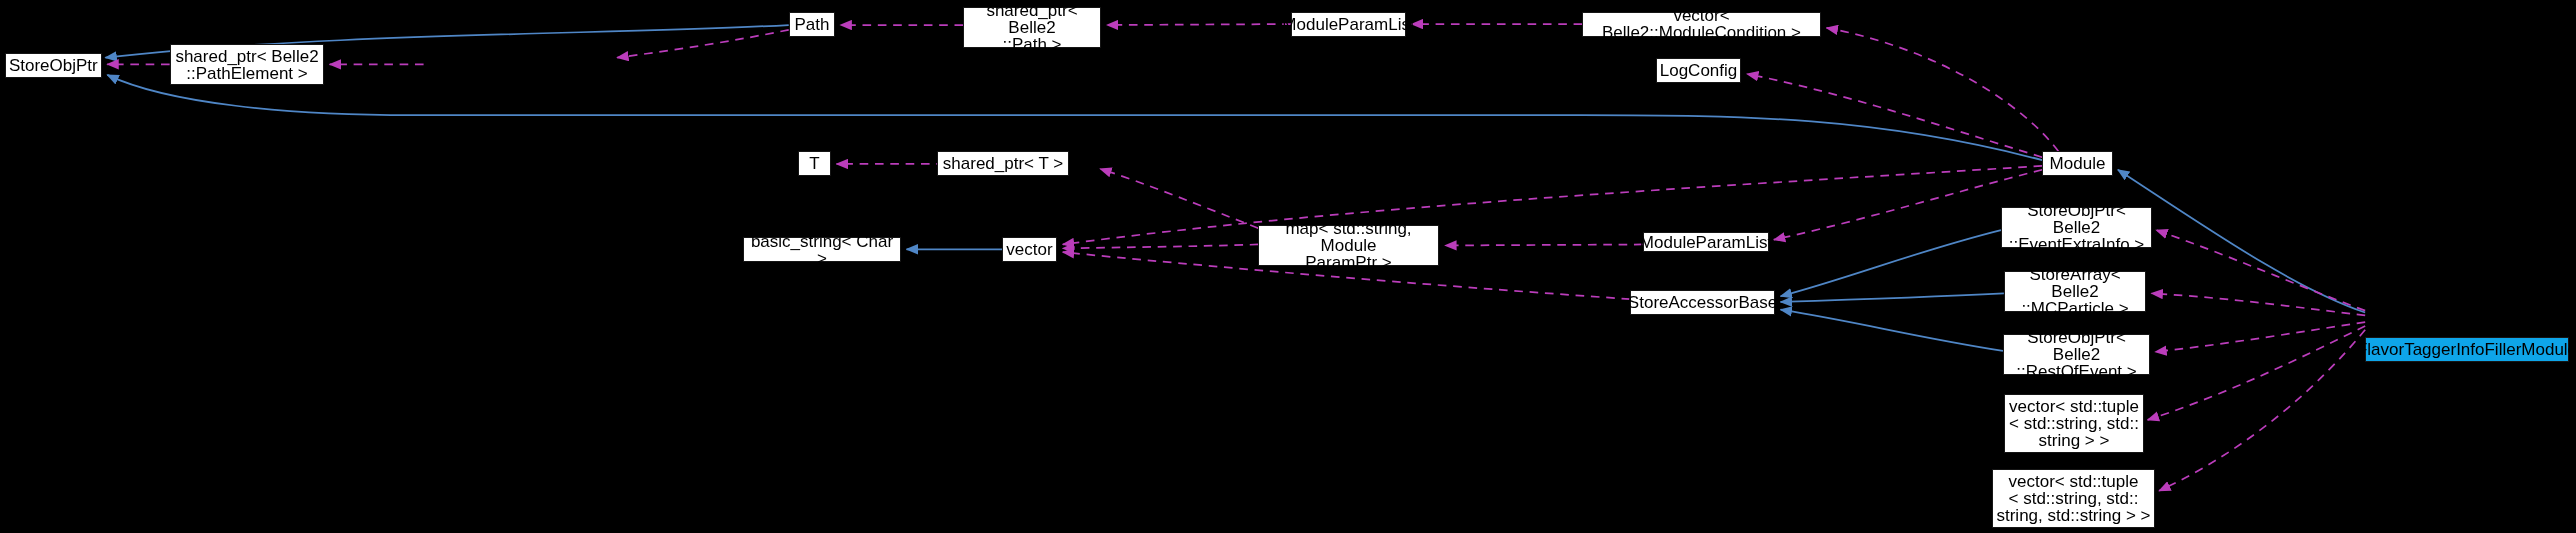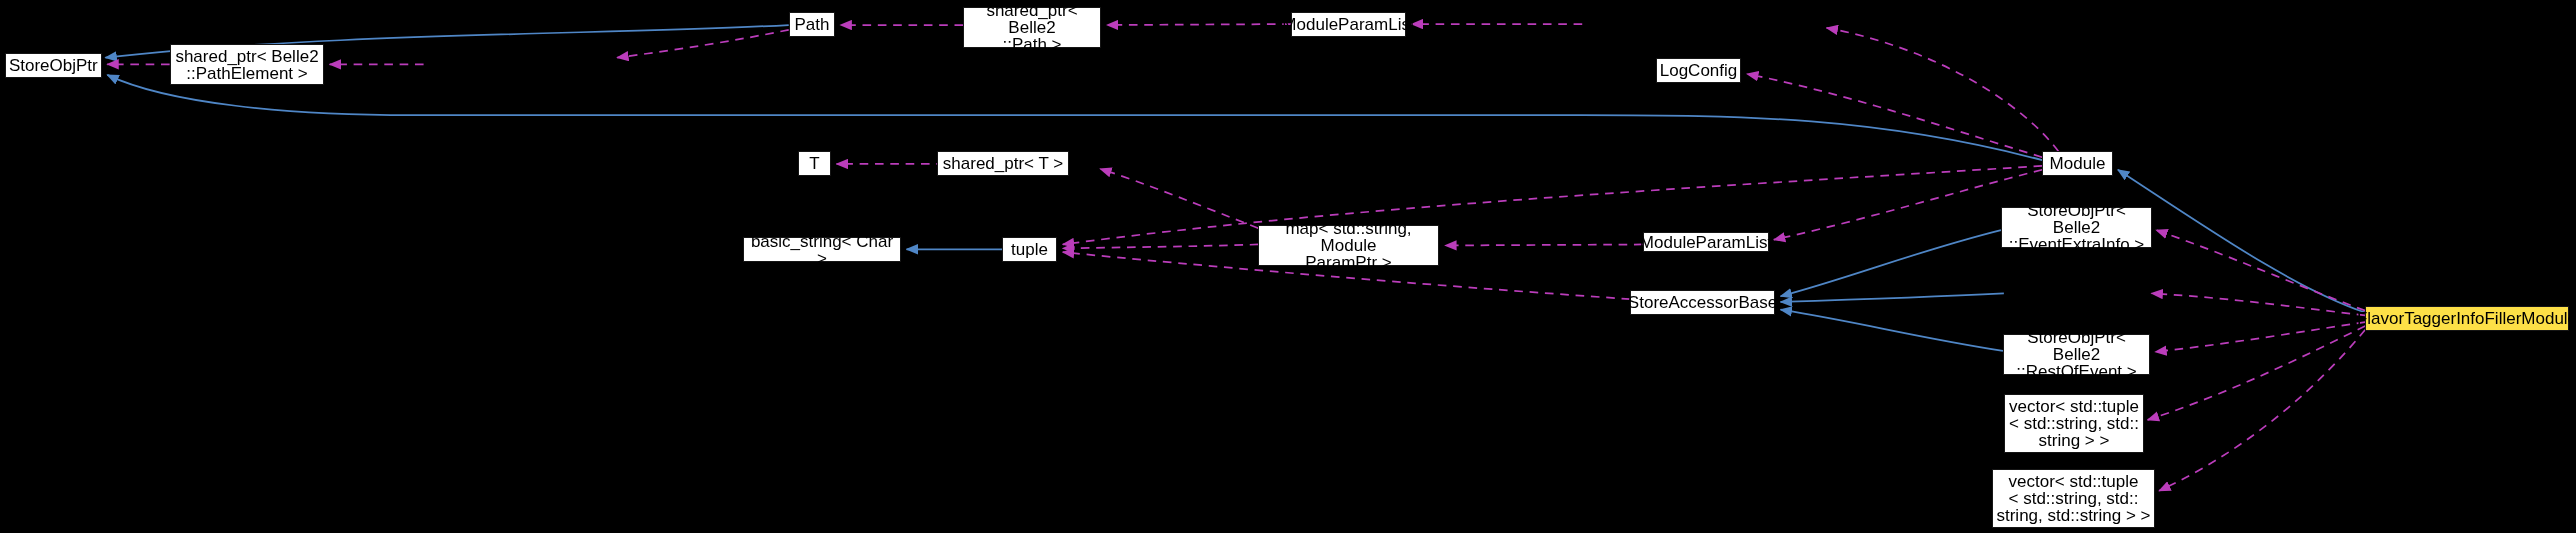--- a/index.html
+++ b/index.html
@@ -15,21 +15,21 @@
   .edge.inh { stroke:#4f86c6; }
   .edge.use { stroke:#bb3dbb; stroke-dasharray:9 7; }
   .node {
     position:absolute;
     background:#ffffff;
     border:1px solid #151515;
     box-sizing:border-box;
     display:flex; align-items:center; justify-content:center;
     color:#000;
   }
-  .node.highlight { background:#fde047; }
+  .node.highlight { background:#0ea5e9;margin-top:31px; }
   .nlabel {
     display:block;
     white-space:pre-line;
     text-align:center;
     font-size:17px;
     line-height:17px;
     color:#000;
     padding:0 2.9px;
   }
 </style>
@@ -88,51 +88,58 @@
   <div class="node" style="left:789px;top:11.5px;width:46px;height:25px">
       <span class="nlabel">Path</span>
     </div>
   <div class="node" style="left:963px;top:6.7px;width:138px;height:41px">
       <span class="nlabel">shared_ptr&lt; Belle2
 ::Path &gt;</span>
     </div>
   <div class="node" style="left:1291px;top:11.5px;width:115px;height:25px">
       <span class="nlabel">ModuleParamList</span>
     </div>
+  <div class="node" style="left:1582px;top:11.5px;width:239px;height:25px">
+      <span class="nlabel">vector&lt; Belle2::ModuleCondition &gt;</span>
+    </div>
   <div class="node" style="left:1656px;top:58px;width:85px;height:25px">
       <span class="nlabel">LogConfig</span>
     </div>
   <div class="node" style="left:798px;top:151px;width:33px;height:25px">
       <span class="nlabel">T</span>
     </div>
   <div class="node" style="left:937px;top:151px;width:132px;height:25px">
       <span class="nlabel">shared_ptr&lt; T &gt;</span>
     </div>
   <div class="node" style="left:743px;top:237px;width:158px;height:25px">
       <span class="nlabel">basic_string&lt; Char &gt;</span>
     </div>
   <div class="node" style="left:1002px;top:237px;width:55px;height:25px">
-      <span class="nlabel">tuple</span>
+      <span class="nlabel">vector</span>
     </div>
   <div class="node" style="left:1258px;top:225px;width:181px;height:41px">
       <span class="nlabel">map&lt; std::string, Module
 ParamPtr &gt;</span>
     </div>
   <div class="node" style="left:1643px;top:232px;width:126px;height:20px">
       <span class="nlabel">ModuleParamList</span>
     </div>
   <div class="node" style="left:1630px;top:290px;width:145px;height:25px">
       <span class="nlabel">StoreAccessorBase</span>
     </div>
   <div class="node" style="left:2042px;top:151px;width:71px;height:25px">
       <span class="nlabel">Module</span>
     </div>
   <div class="node" style="left:2001px;top:207px;width:151px;height:41px">
       <span class="nlabel">StoreObjPtr&lt; Belle2
 ::EventExtraInfo &gt;</span>
+    </div>
+  <div class="node" style="left:2004px;top:271px;width:142px;height:41px">
+      <span class="nlabel">StoreArray&lt; Belle2
+::MCParticle &gt;</span>
     </div>
   <div class="node" style="left:2003px;top:334px;width:147px;height:41px">
       <span class="nlabel">StoreObjPtr&lt; Belle2
 ::RestOfEvent &gt;</span>
     </div>
   <div class="node" style="left:2004px;top:394px;width:140px;height:59px">
       <span class="nlabel">vector&lt; std::tuple
 &lt; std::string, std::
 string &gt; &gt;</span>
     </div>

